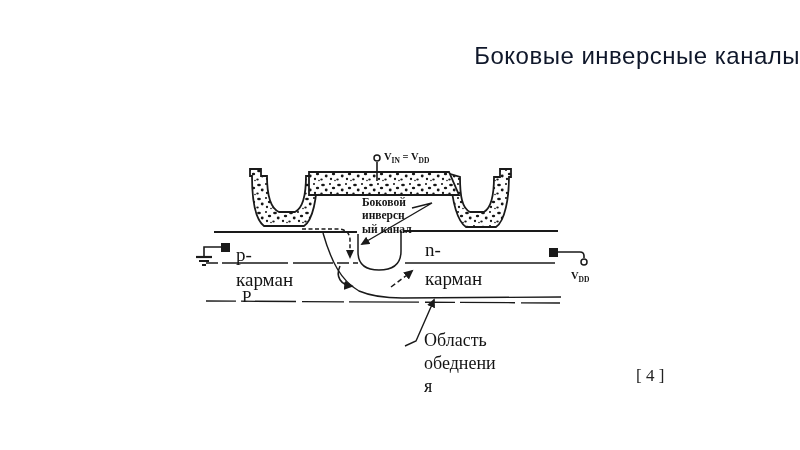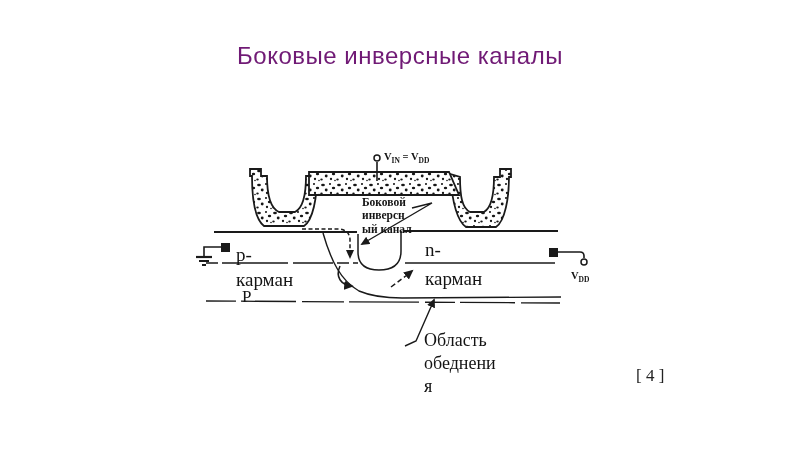--- a/index.html
+++ b/index.html
@@ -2,22 +2,22 @@
 <html><head>
 <meta charset="utf-8">
 <style>
   html,body{margin:0;padding:0;}
   body{background:#888;font-family:"Liberation Sans",sans-serif;}
   .slide{
     position:relative;width:800px;height:450px;background:#ffffff;
     overflow:hidden;margin:0 auto;
   }
   .slide-title{
-    position:absolute;top:42px;left:0;width:800px;text-align:center;
-    font-family:"Liberation Sans",sans-serif;font-size:24px;color:#701a75;
+    position:absolute;top:42px;left:0;width:800px;text-align:right;
+    font-family:"Liberation Sans",sans-serif;font-size:24px;color:#0f172a;
     letter-spacing:0.5px;white-space:nowrap;
   }
   .citation{
     position:absolute;left:636px;top:366px;
     font-family:"Liberation Serif",serif;font-size:17px;color:#222;
     white-space:nowrap;
   }
   svg{position:absolute;left:0;top:0;}
   .ink{stroke:#1a1a1a;fill:none;}
   text{fill:#141414;}

